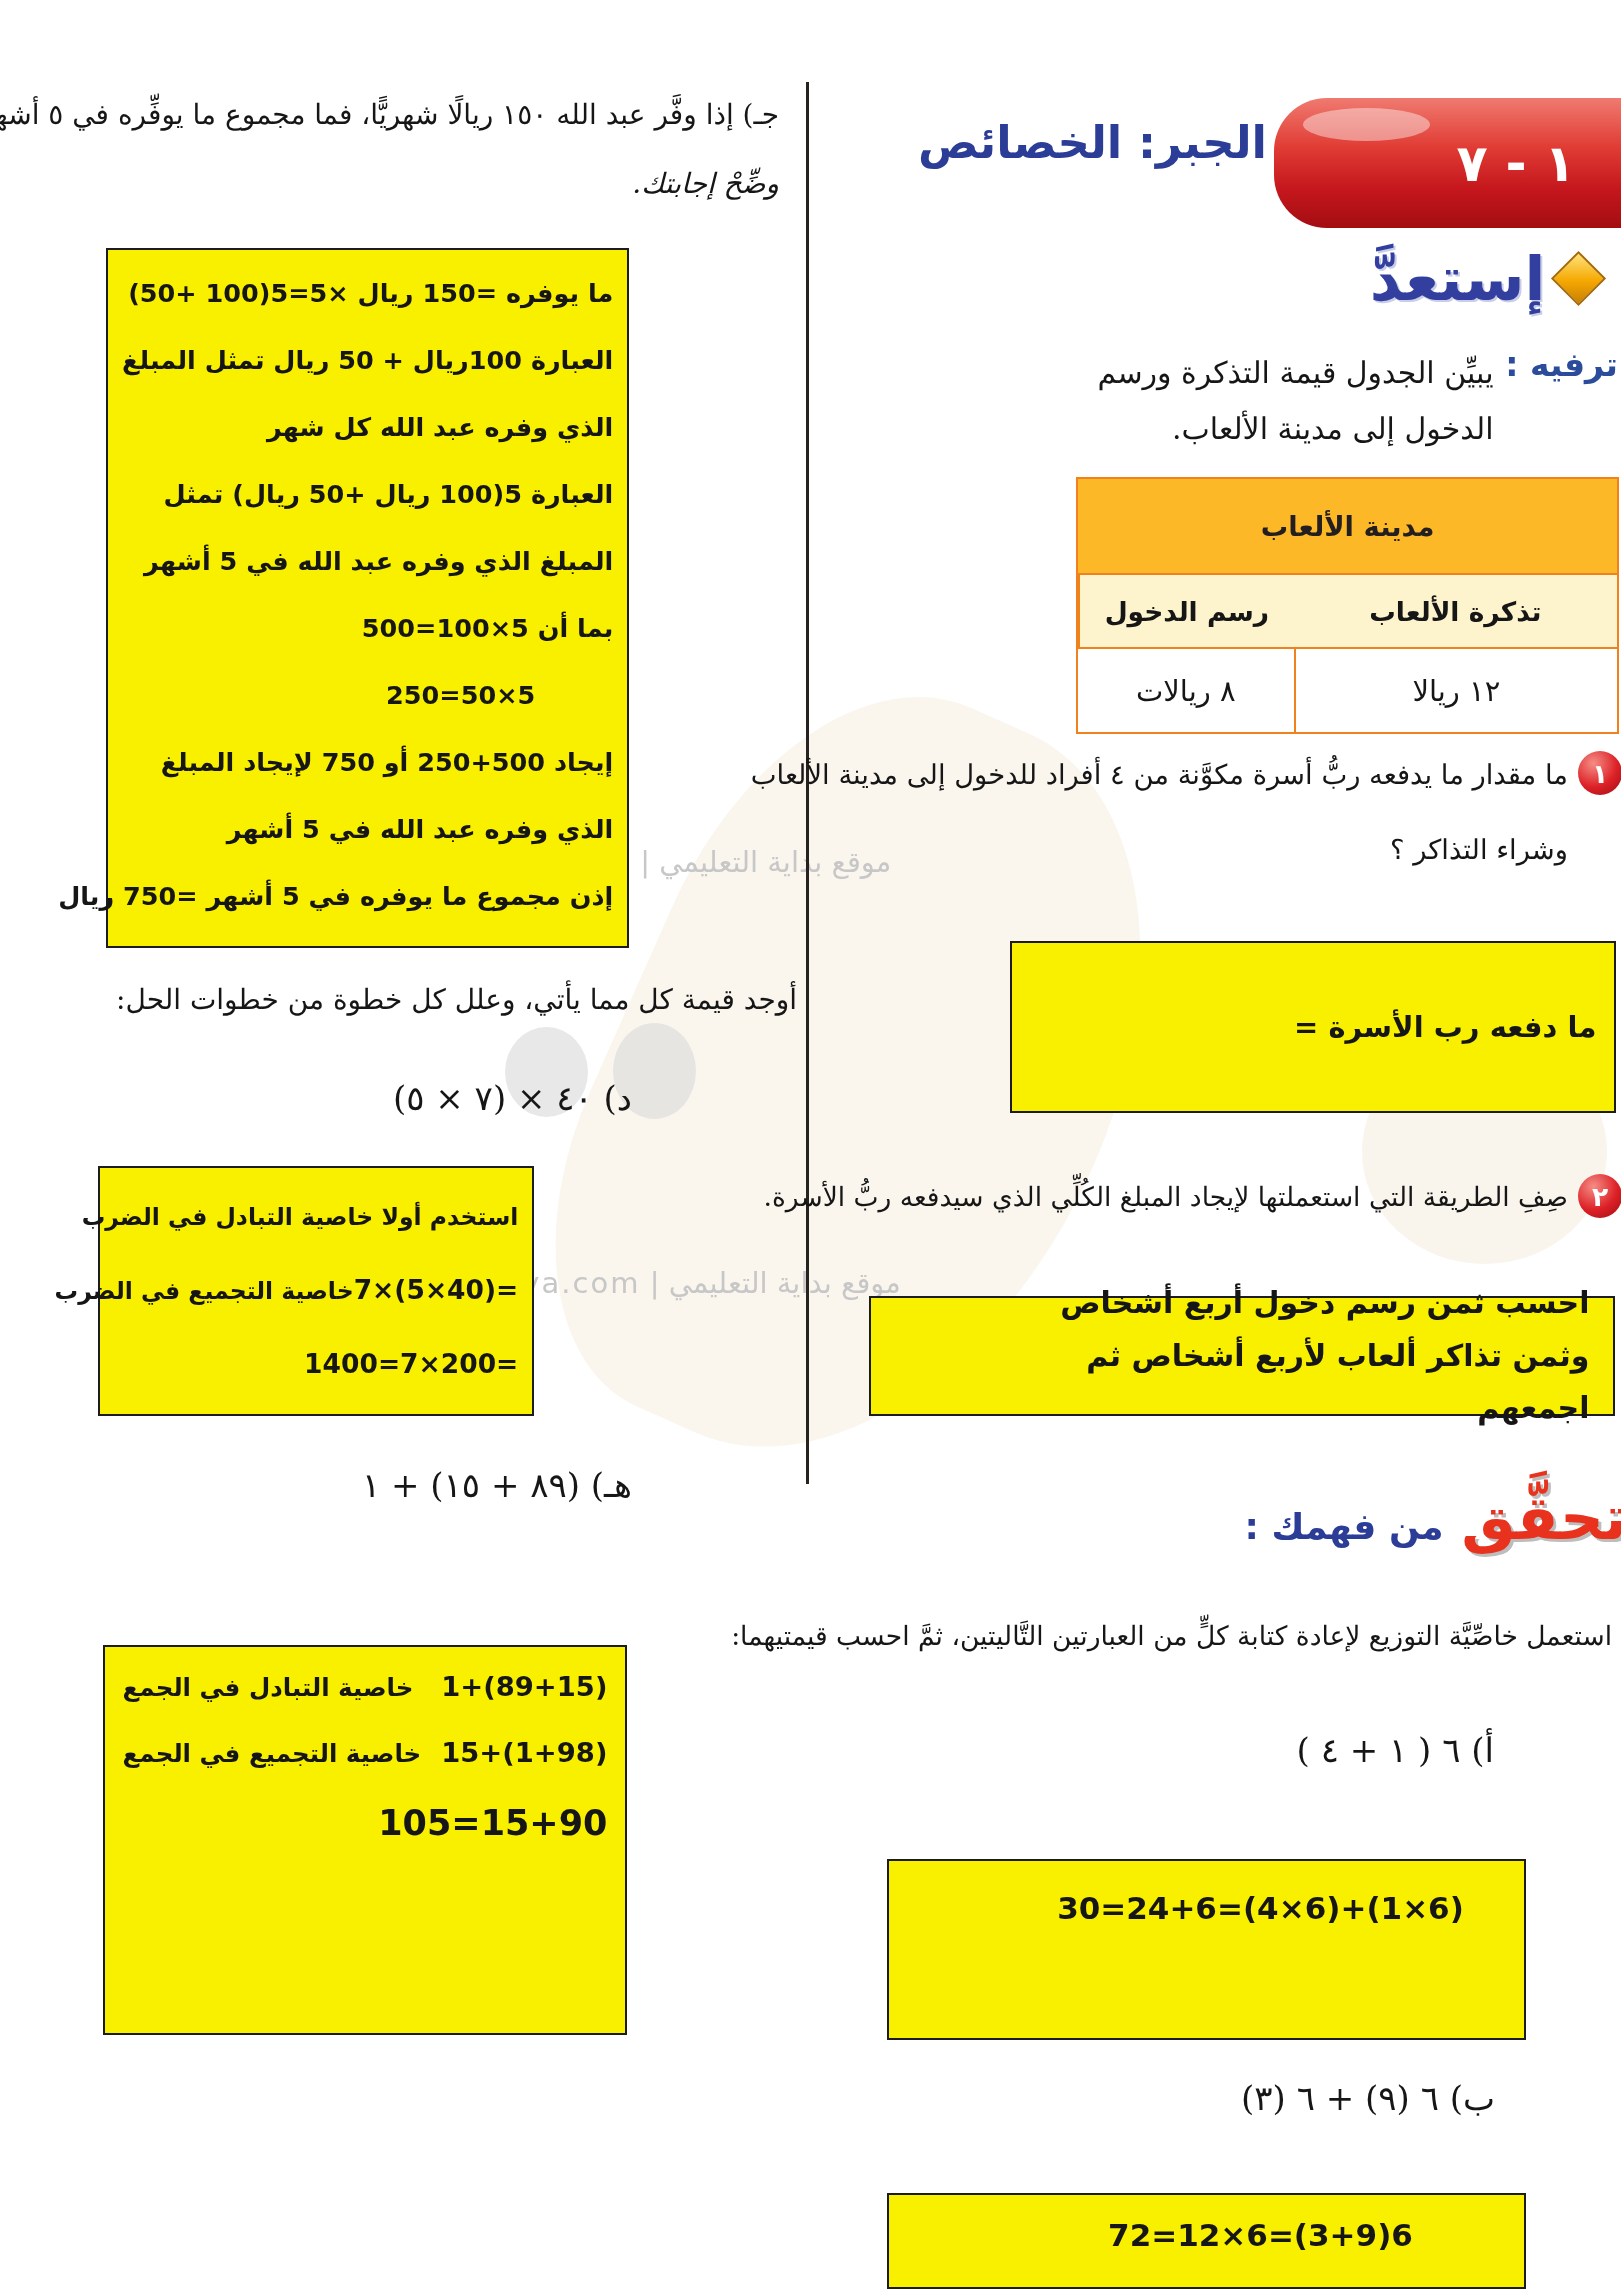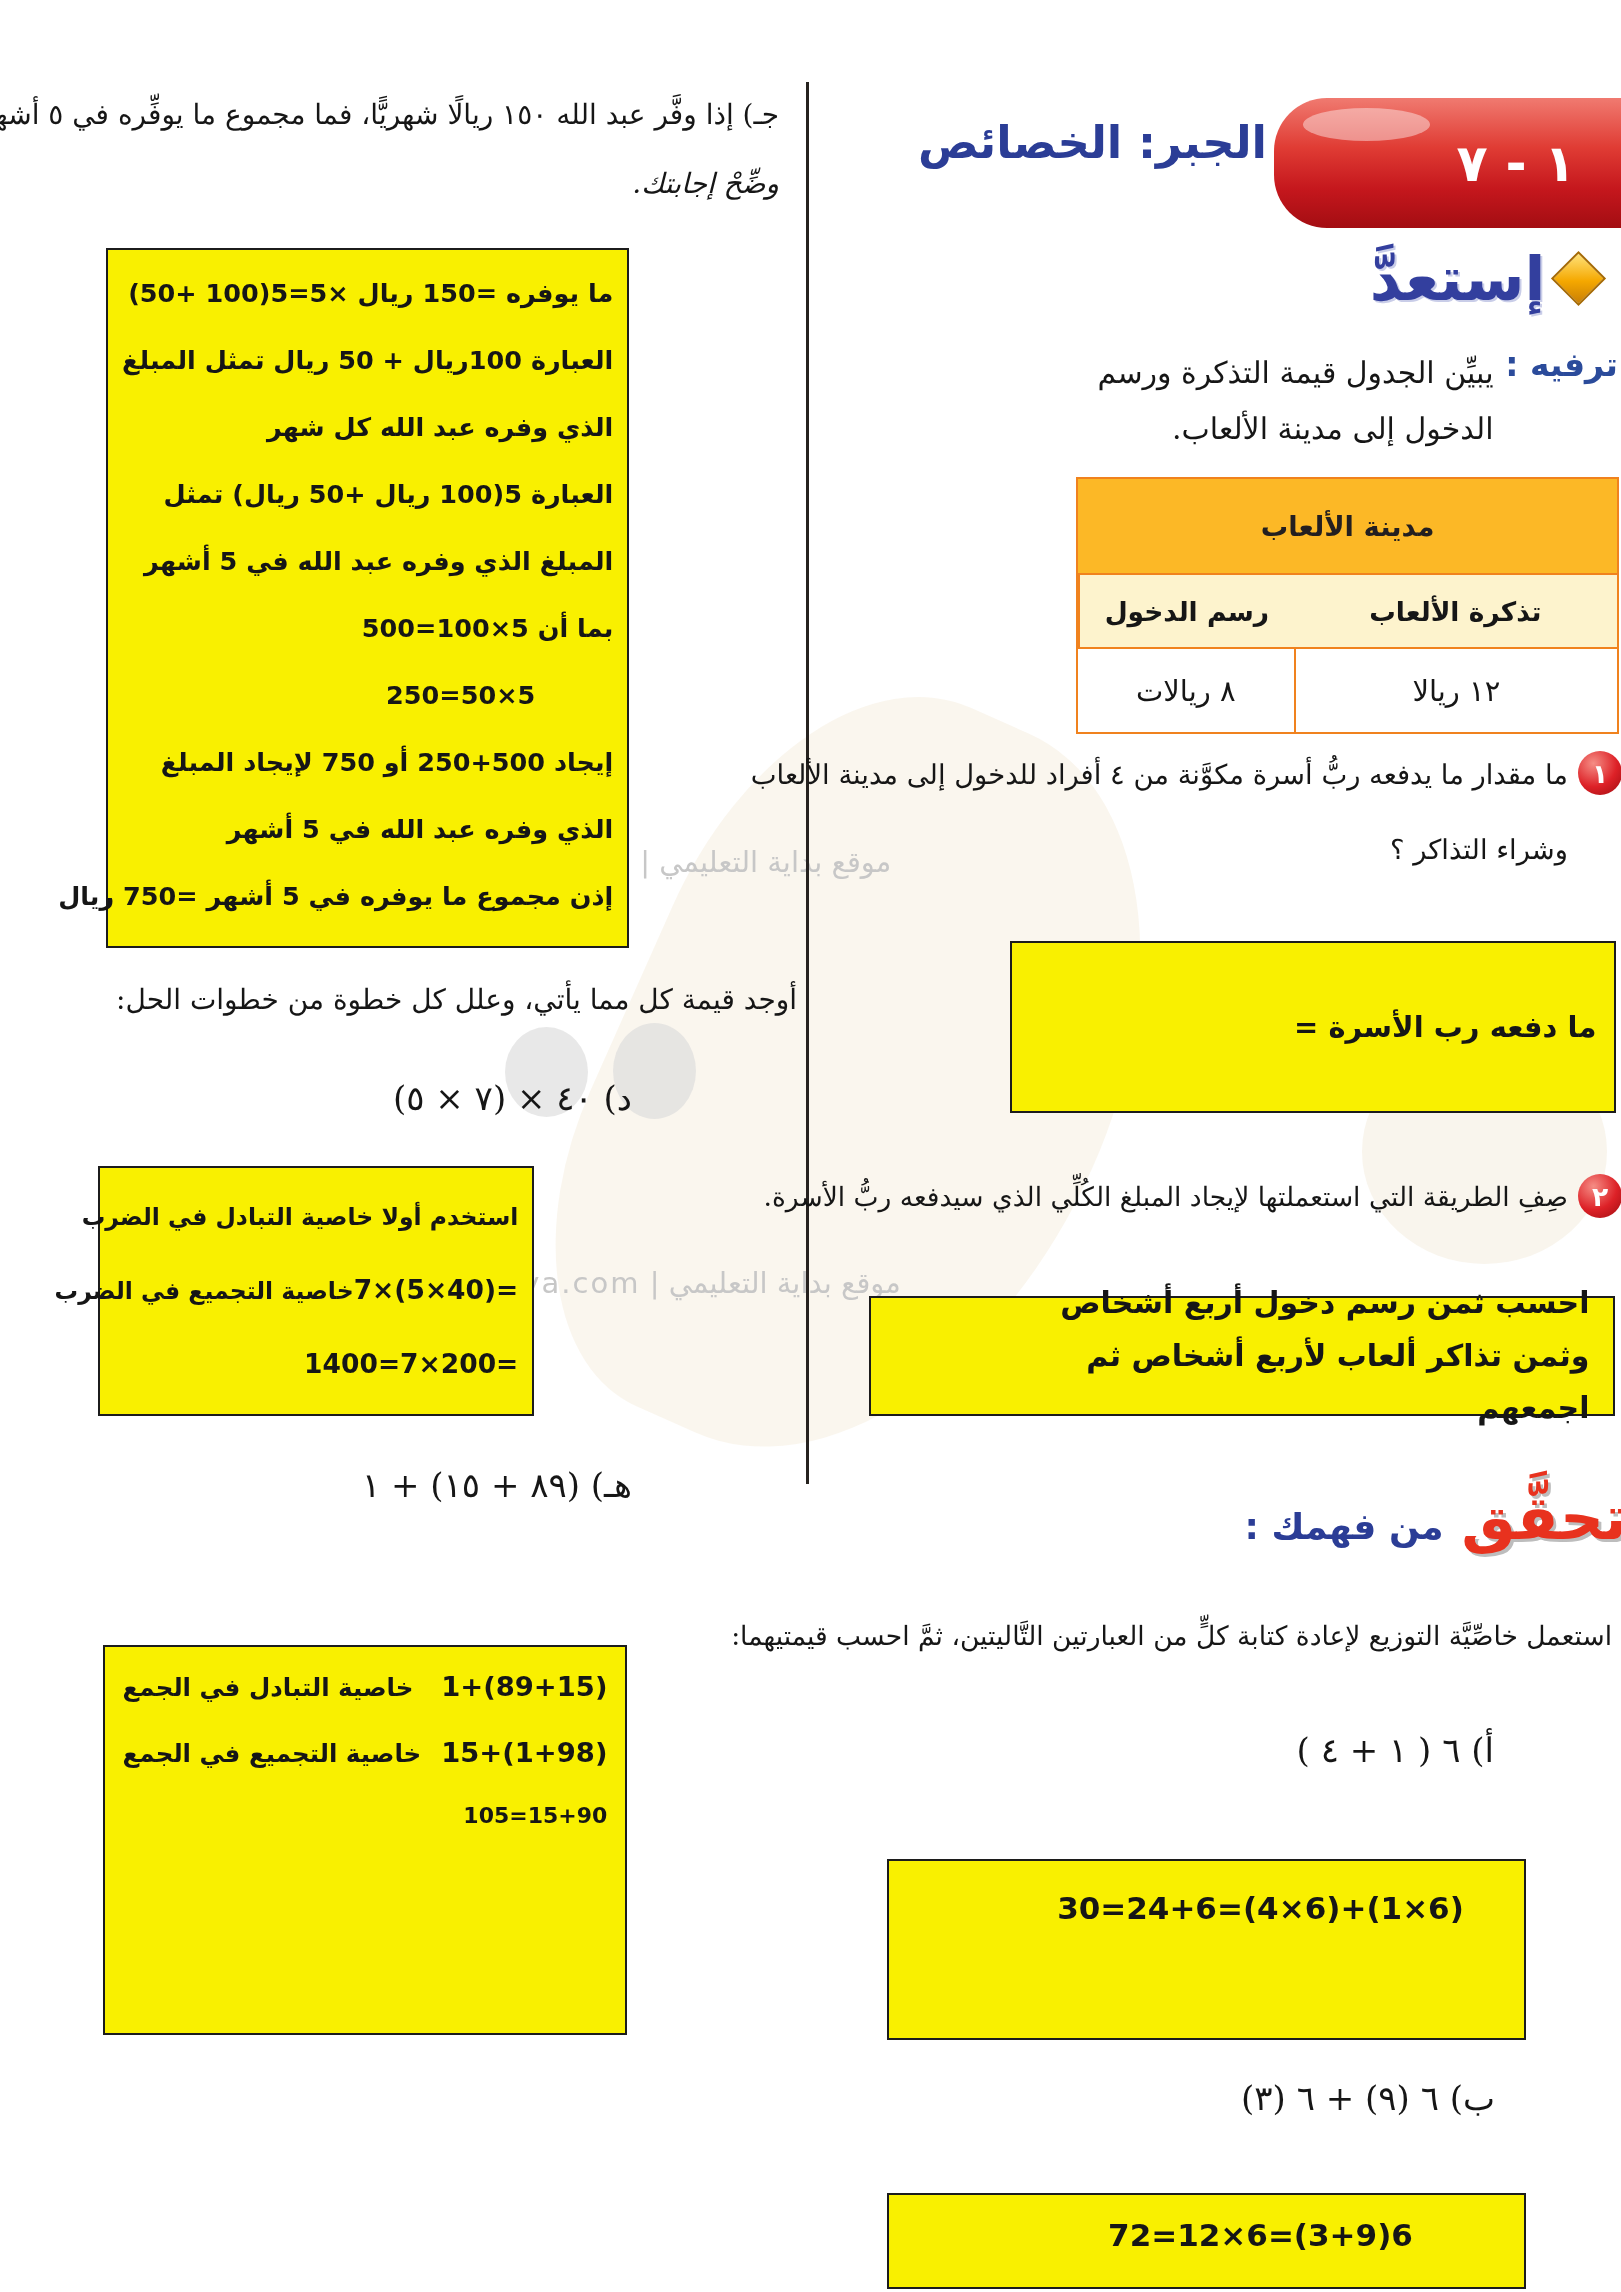--- a/index.html
+++ b/index.html
@@ -171,19 +171,19 @@
   <div class="abs ybox" style="left:103px;top:1645px;width:524px;height:390px;padding:23.5px 17.6px;">
     <div class="ans-row" style="margin-bottom:35px;">
       <span class="f" style="font-size:27.4px;">(89+15)+1</span>
       <span class="n" style="font-size:24.5px;">خاصية التبادل في الجمع</span>
     </div>
     <div class="ans-row" style="margin-bottom:35px;">
       <span class="f" style="font-size:27.4px;">(1+98)+15</span>
       <span class="n" style="font-size:24.5px;">خاصية التجميع في الجمع</span>
     </div>
     <div class="ans-row">
-      <span class="f" style="font-size:22px;">15+90=105</span>
+      <span class="f" style="font-size:35px;">15+90=105</span>
       <span class="n" style="font-size:24.5px;"></span>
     </div>
   </div>
 
 </div>
 
 
 </body></html>

